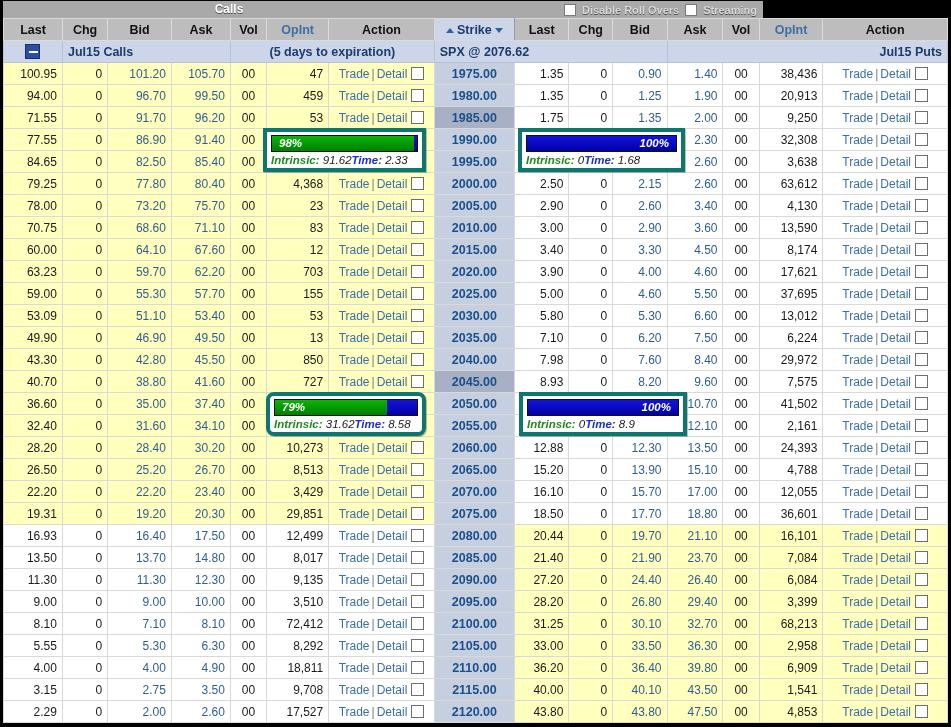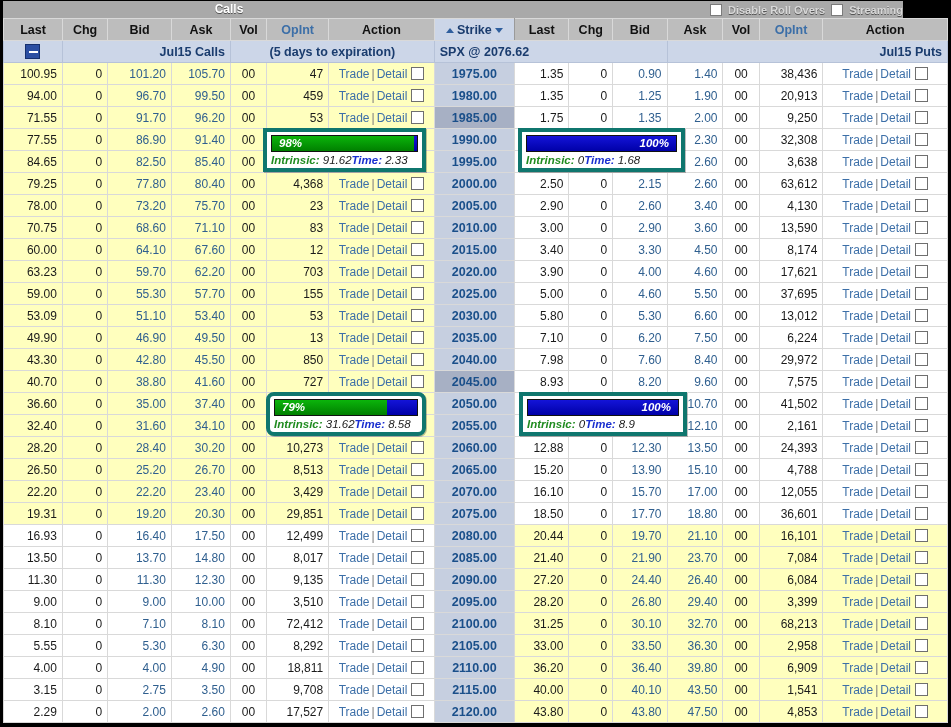--- a/index.html
+++ b/index.html
@@ -33,35 +33,35 @@
   }
   .tb1 { width: 34px; margin-left: 4px;}
   .tb2 { width: 200px; }
   .tb3 { width: 170px; }
   .tb4 { width: 150px; }
   .tb5 { width: 120px; }
 
   
   .banner {
     position: absolute; top: 1px; left: 3px;
-    width: 900px; height: 17px;
+    width: 760px; height: 17px;
     background: #a9a9a9;
     display: flex;
   }
   .banner-calls, .banner-puts {
     font-size: 12px; font-weight: bold; color: #fff;
     text-align: center;
     line-height: 17px;
     text-shadow: 0 1px 0 #555;
   }
   .banner-calls { width: 452px; }
   .banner-puts  { width: 290px; }
   .banner-right {
     flex: 1; display: flex; align-items: center;
-    justify-content: flex-end; gap: 6px; padding-right: 0;
+    justify-content: flex-end; gap: 6px; padding-right: 6px;
   }
   .banner-right .cklabel {
     font-size: 11px; font-weight: bold; color: #d8d8d8;
     text-shadow: 0 1px 0 #555;
   }
   .mini-ck {
     width: 12px; height: 12px;
     background: #fff; border: 1px solid #7b7b7b;
   }
 
@@ -122,21 +122,21 @@
     background: #2b4ea2;
     border: 1px solid #16306e;
     position: relative;
     vertical-align: middle;
   }
   .expander::after {
     content: ""; position: absolute;
     left: 3px; top: 6px; width: 9px; height: 2px;
     background: #fff;
   }
-  td.exp-title { text-align: right; }
+  td.exp-title { text-align: left; }
   td.exp-days { text-align: center; font-weight: bold; color: #1b1b1b; font-size: 11.5px; }
   td.exp-under { text-align: left; font-weight: bold; }
   td.exp-puts  { text-align: right; font-weight: bold; }
 
   
   td.num      { text-align: right; color: #1a1a1a; }
   td.num-blue { text-align: right; color: #2f5f8f; }
   td.vol      { text-align: center; color: #1a1a1a; }
   td.action   { text-align: center; }
   td.strike {

